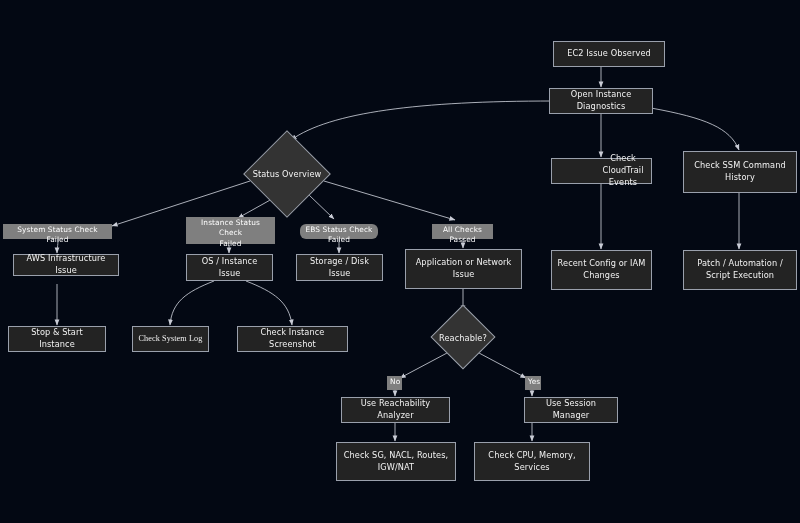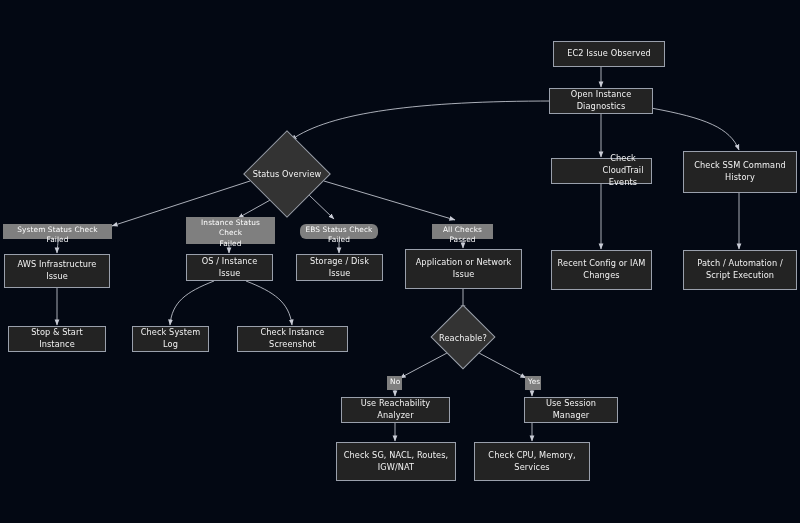--- a/index.html
+++ b/index.html
@@ -137,32 +137,32 @@
 
   <div class="node" style="left:551px; top:250px; width:101px; height:40px;">Recent Config or IAM
 Changes</div>
 
   <div class="node" style="left:683px; top:250px; width:114px; height:40px;">Patch / Automation /
 Script Execution</div>
 
   <div class="diamond" style="left:256px; top:143px; width:62px; height:62px;"></div>
   <div class="diamond-label" style="left:243px; top:164px; width:88px; height:20px;">Status Overview</div>
 
-  <div class="node" style="left:4px; top:254px; width:106px; height:34px;">AWS Infrastructure Issue</div>
+  <div class="node" style="left:13px; top:254px; width:106px; height:22px;">AWS Infrastructure Issue</div>
 
   <div class="node" style="left:186px; top:254px; width:87px; height:27px;">OS / Instance Issue</div>
 
   <div class="node" style="left:296px; top:254px; width:87px; height:27px;">Storage / Disk Issue</div>
 
   <div class="node" style="left:405px; top:249px; width:117px; height:40px;">Application or Network
 Issue</div>
 
   <div class="node" style="left:8px; top:326px; width:98px; height:26px;">Stop &amp; Start Instance</div>
 
-  <div class="node" style="left:132px; top:326px; width:77px; height:26px;">Check System Log</div>
+  <div class="node" style="left:132px; top:326px; width:77px; height:26px;font-family:Liberation Serif, serif;">Check System Log</div>
 
   <div class="node" style="left:237px; top:326px; width:111px; height:26px;">Check Instance Screenshot</div>
 
   <div class="diamond" style="left:440px; top:314px; width:46px; height:46px;"></div>
   <div class="diamond-label" style="left:427px; top:330px; width:72px; height:16px;">Reachable?</div>
 
   <div class="node" style="left:341px; top:397px; width:109px; height:26px;">Use Reachability Analyzer</div>
 
   <div class="node" style="left:485px; top:397px; width:94px; height:26px;margin-left:39px;">Use Session Manager</div>
 

